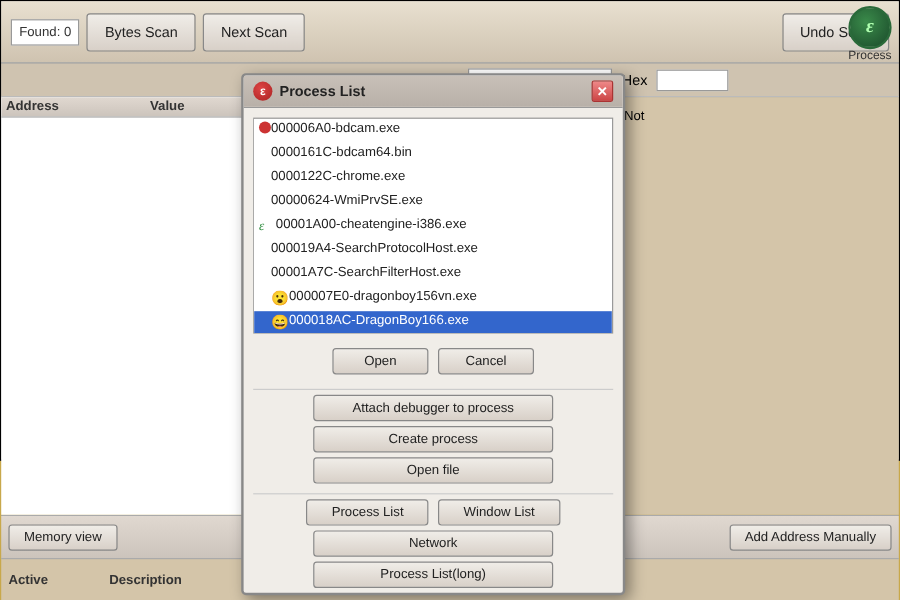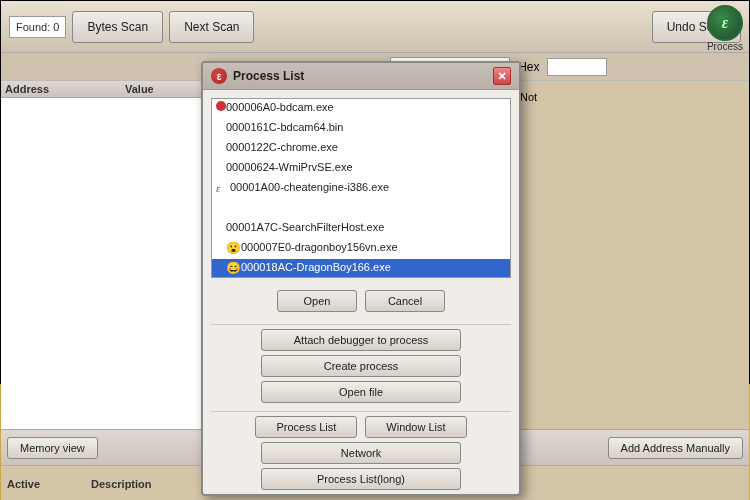--- a/index.html
+++ b/index.html
@@ -490,20 +490,21 @@
           <div class="process-item">
             <div class="process-dot" style="background: transparent;"></div>
             <span>00000624-WmiPrvSE.exe</span>
           </div>
           <div class="process-item">
             <div class="process-dot" style="background: transparent; width: 14px; height: 14px; font-size: 11px; color: rgb(42, 138, 58); font-style: italic; font-family: serif; line-height: 14px;">ε</div>
             <span>00001A00-cheatengine-i386.exe</span>
           </div>
           <div class="process-item">
             <div class="process-dot" style="background: transparent;"></div>
+            <span>000019A4-SearchProtocolHost.exe</span>
           </div>
           <div class="process-item">
             <div class="process-dot" style="background: transparent;"></div>
             <span>00001A7C-SearchFilterHost.exe</span>
           </div>
           <div class="process-item">
             <div class="process-dot" style="background: transparent;"></div>
             <span style="font-size: 12px;">😮</span>
             <span>000007E0-dragonboy156vn.exe</span>
           </div>

